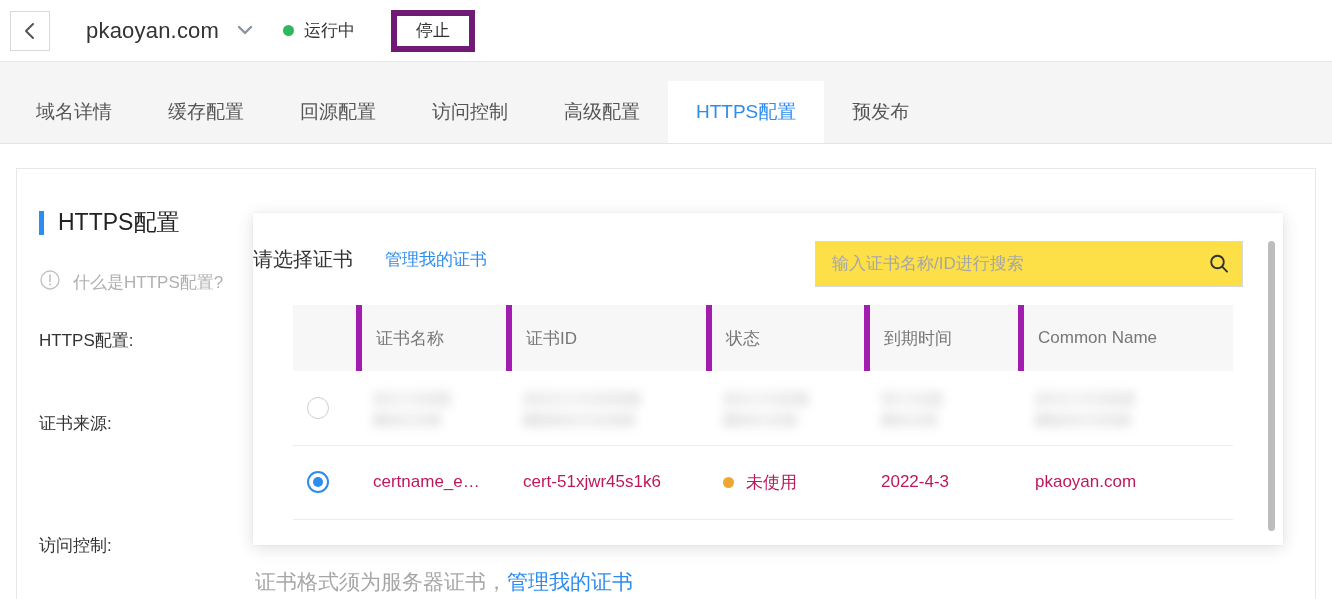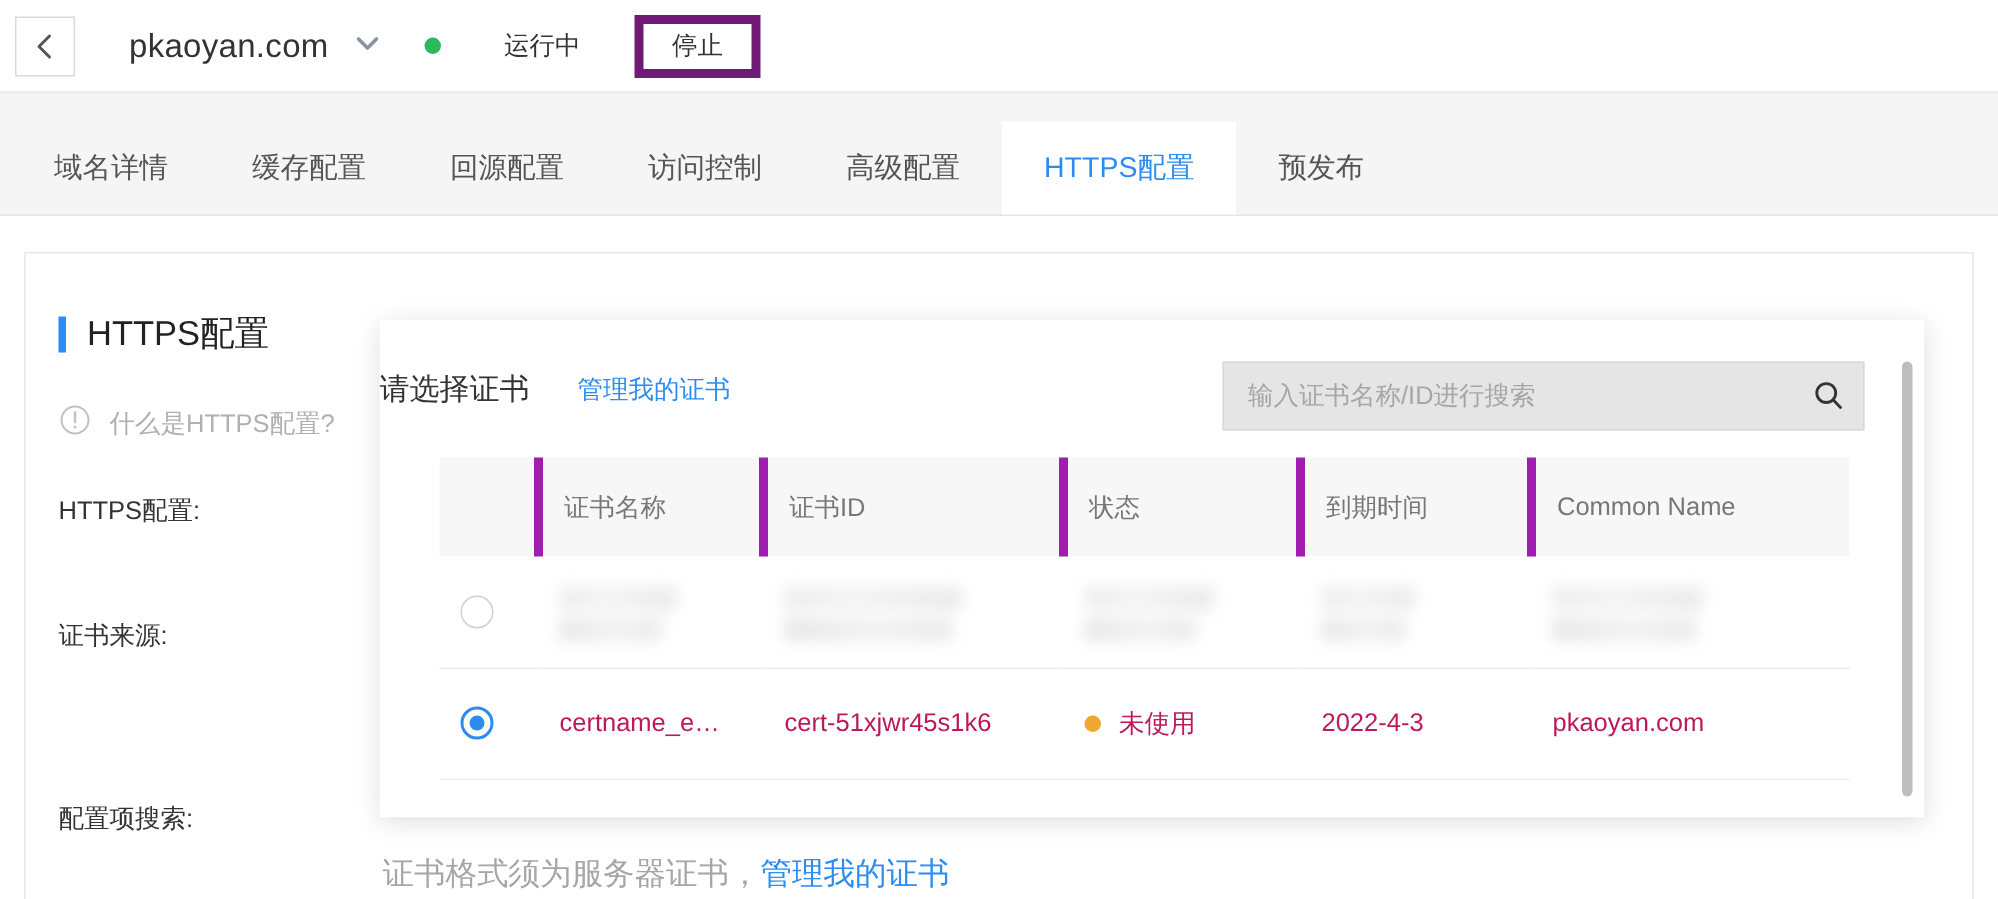--- a/index.html
+++ b/index.html
@@ -39,21 +39,21 @@
     margin-left: 16px;
     display: flex; align-items: center; justify-content: center;
     width: 20px; height: 20px;
     cursor: pointer;
   }
   .status-wrap {
     margin-left: 28px;
     display: flex; align-items: center; gap: 10px;
   }
   .dot { width: 11px; height: 11px; border-radius: 50%; display: block; }
-  .status-text { font-size: 17px; color: #333; white-space: nowrap; margin-left: 32px; }
+  .status-text { font-size: 17px; color: #333; white-space: nowrap; }
   .stop-btn {
     margin-left: 36px;
     min-width: 84px; height: 42px;
     border: 6px solid #701a75;
     background: #fff;
     font-size: 17px; color: #333;
     font-family: inherit;
     display: flex; align-items: center; justify-content: center;
     cursor: pointer;
   }
@@ -164,21 +164,21 @@
   }
   .panel-link {
     margin-left: 32px;
     font-size: 17px; color: #2d8cf0;
     white-space: nowrap; cursor: pointer;
   }
   .panel-search {
     position: absolute; right: 40px; top: 28px;
     width: 428px; height: 46px;
     border: 1px solid #d9d9d9;
-    background: #e5e5e5;
+    background: #fde047;
     display: flex; align-items: center;
   }
   .panel-search input {
     flex: 1; height: 100%;
     border: none; outline: none;
     padding: 0 16px;
     font-size: 17px; color: #333;
     font-family: inherit;
     background: transparent;
   }
@@ -321,21 +321,21 @@
         <circle cx="11" cy="11" r="9" fill="none" stroke="#c2c2c2" stroke-width="1.4"></circle>
         <line x1="11" y1="6" x2="11" y2="12.5" stroke="#c2c2c2" stroke-width="1.6" stroke-linecap="round"></line>
         <circle cx="11" cy="15.6" r="1" fill="#c2c2c2"></circle>
       </svg>
     </span>
     <span class="help-text">什么是HTTPS配置?</span>
   </div>
 
   <div class="field-label lbl-https">HTTPS配置:</div>
   <div class="field-label lbl-source">证书来源:</div>
-  <div class="field-label lbl-select">配置项搜索:</div>
+  <div class="field-label lbl-select">访问控制:</div>
 </div>
 
 <div class="cert-select-control"></div>
 
 <div class="hint-row">
   <span>证书格式须为服务器证书，</span><span class="hint-link">管理我的证书</span>
 </div>
 
 <div class="cert-panel">
 

